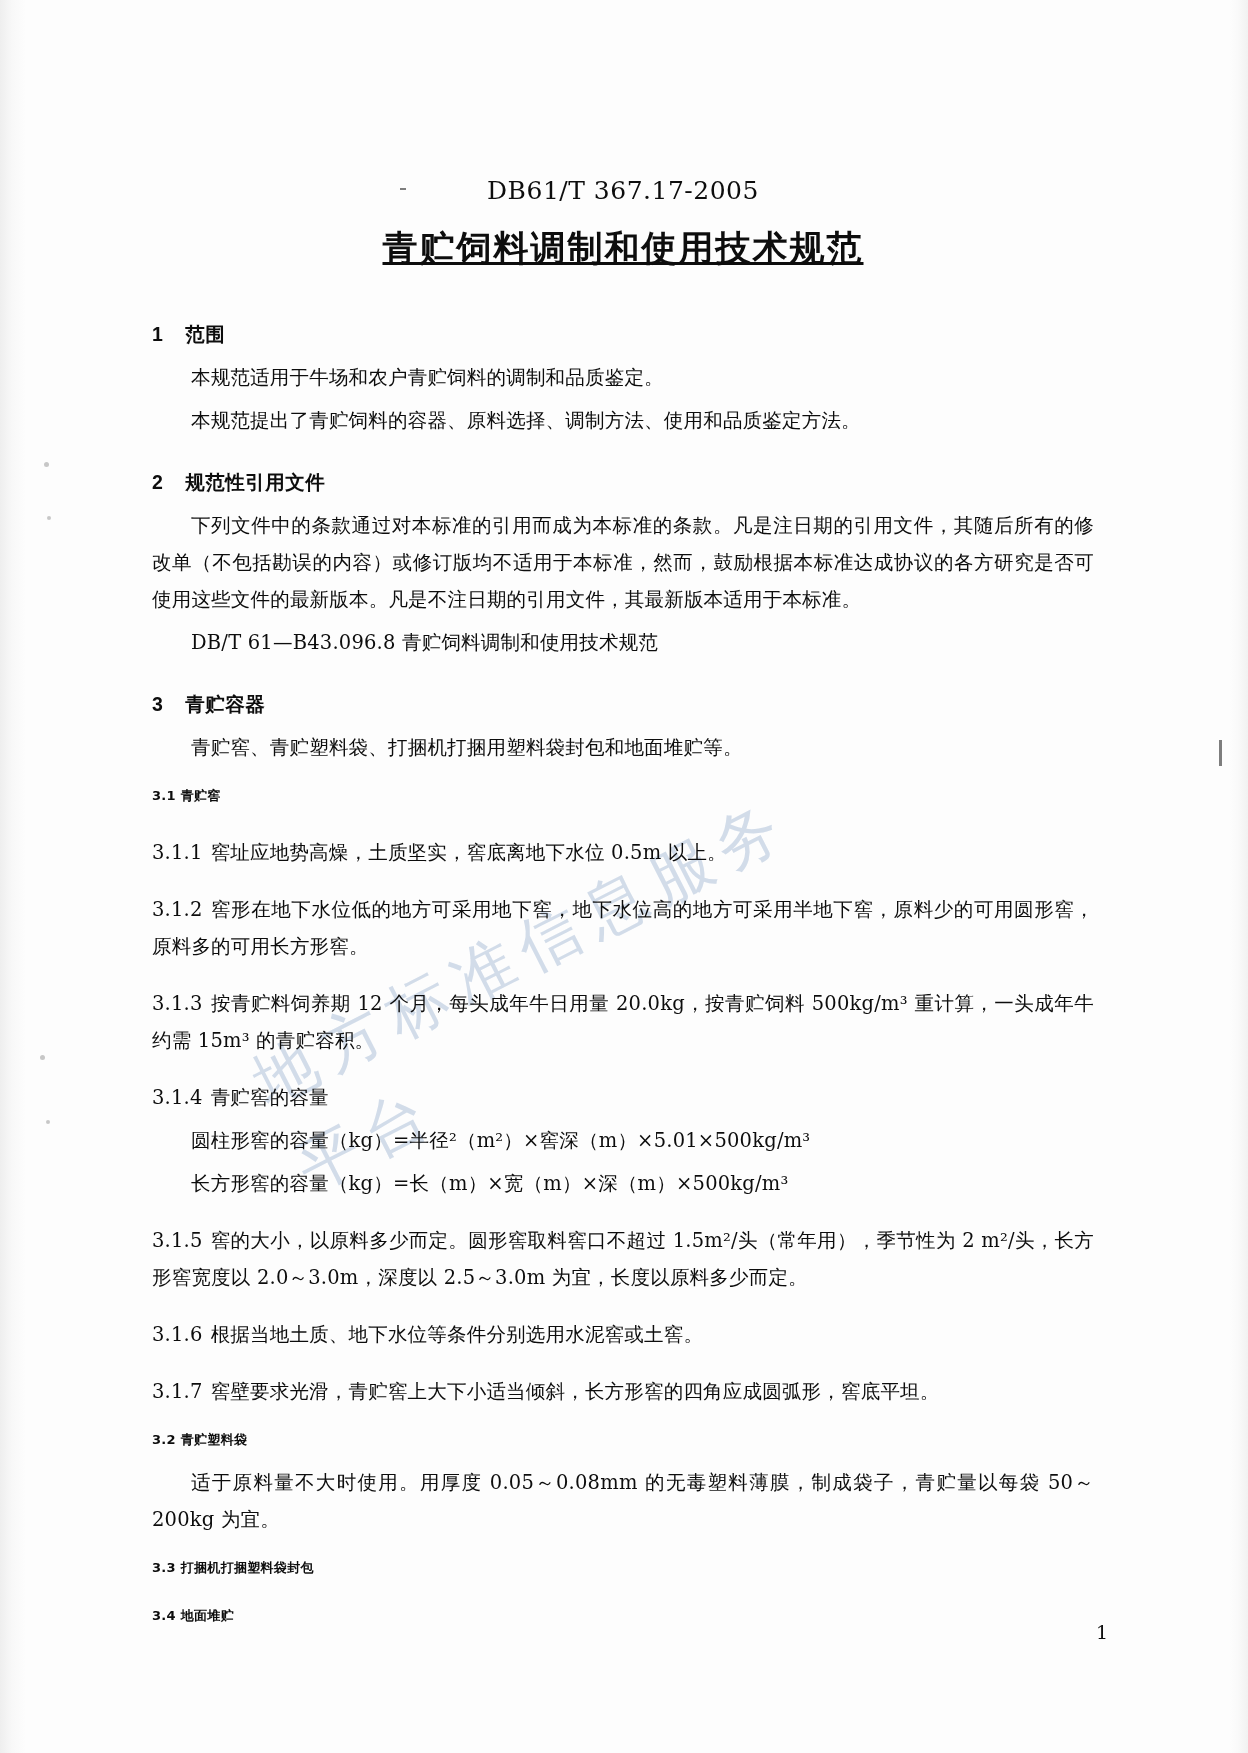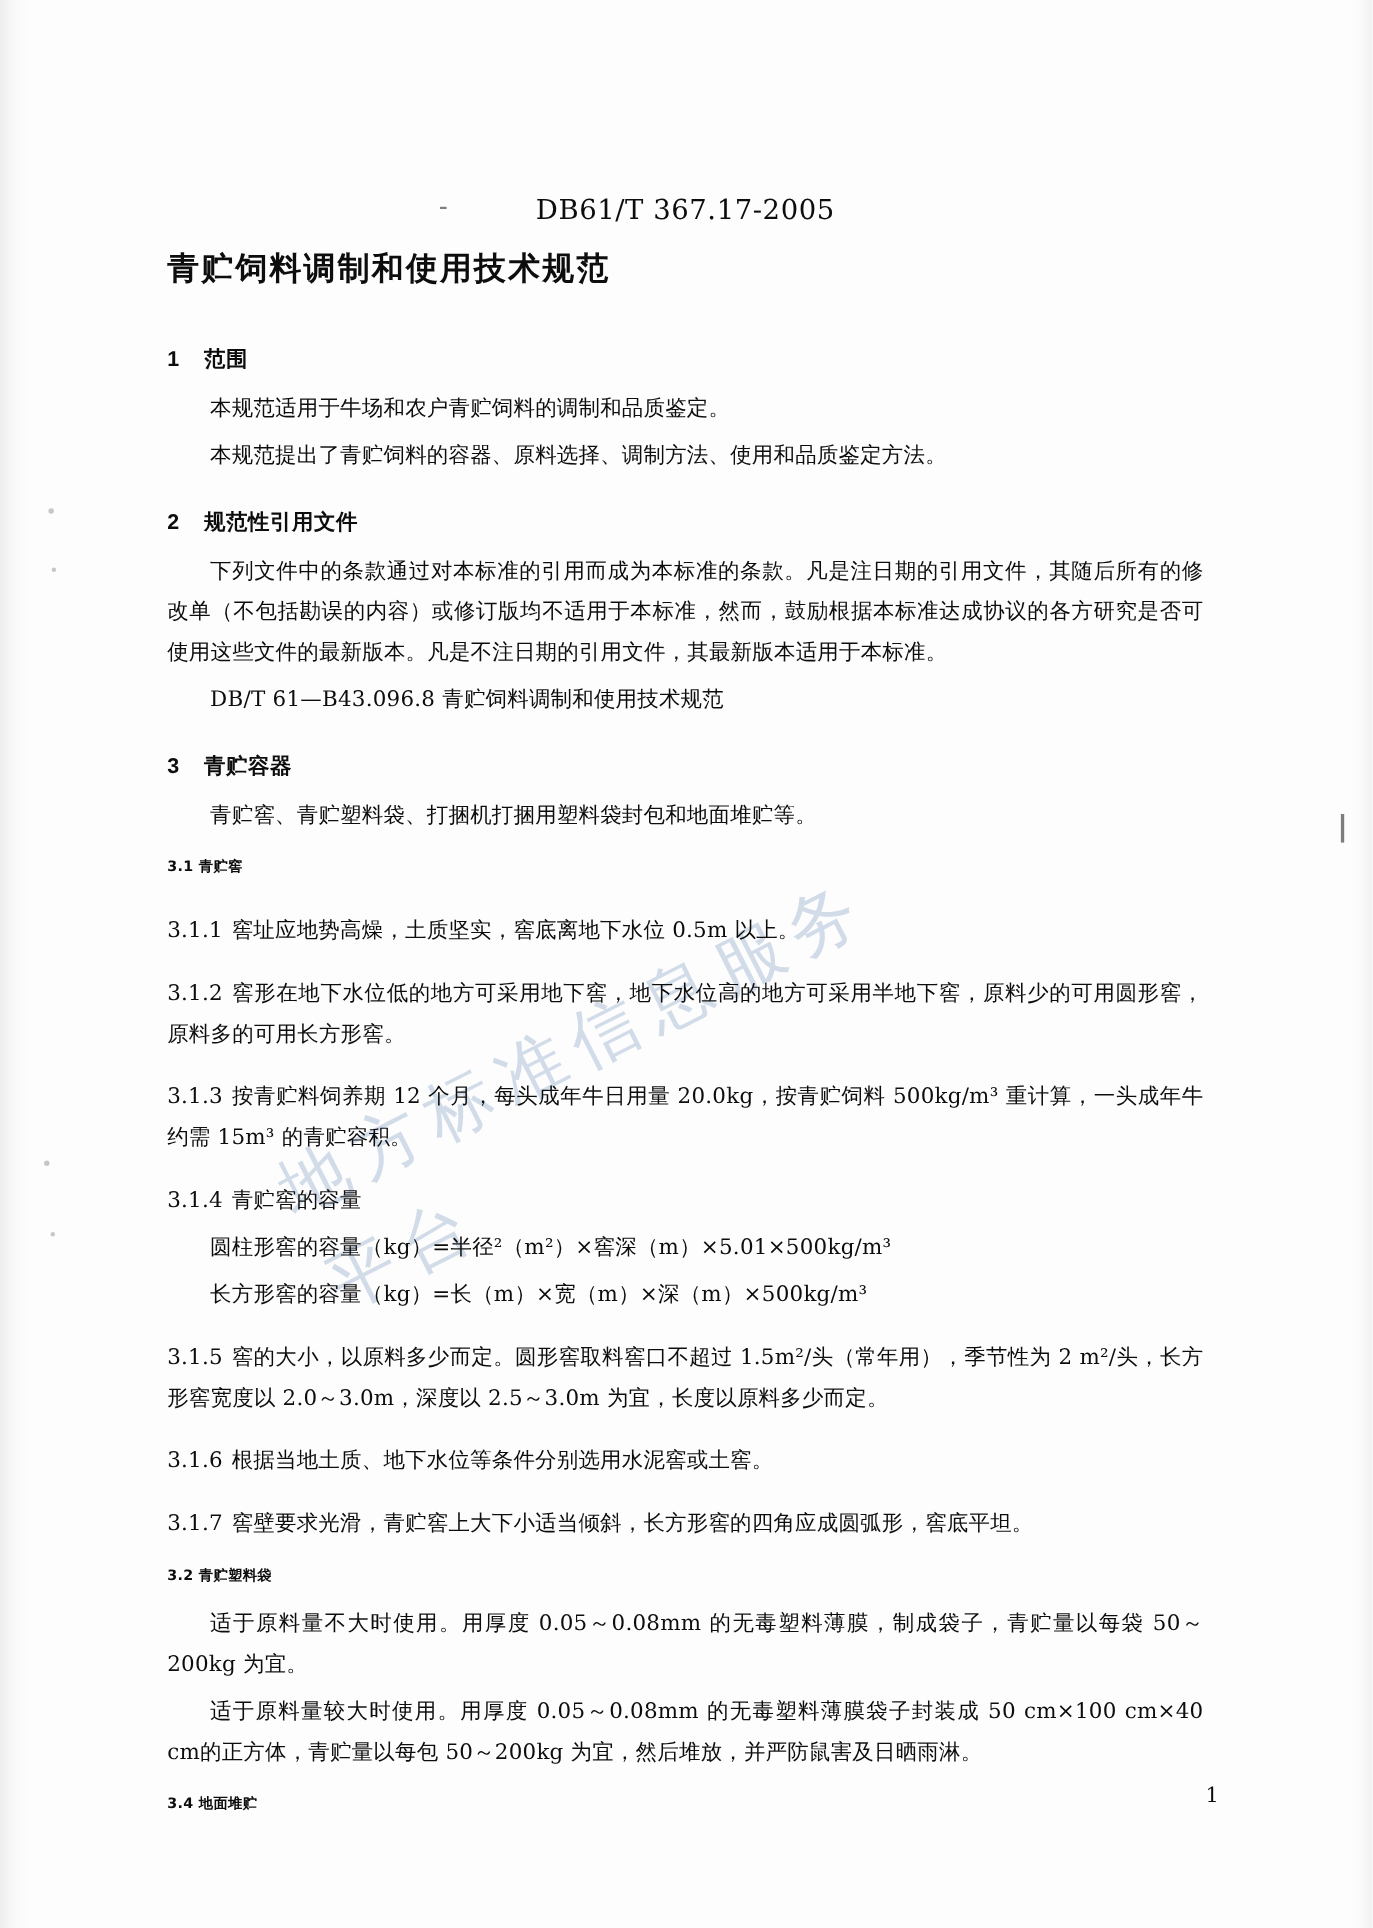--- a/index.html
+++ b/index.html
@@ -52,25 +52,27 @@
     width: 942px;
   }
   .doc-code {
     text-align: center;
     font-size: 25px;
     letter-spacing: .5px;
     margin-top: 176px;
     font-family: "DejaVu Serif", "Liberation Serif", serif;
   }
   .doc-title {
-    font-size: 29px;
+    text-align: center;
+    font-size: 35px;
     font-weight: bold;
     letter-spacing: 2px;
     margin-top: 20px;
     font-family: "DejaVu Sans", "Liberation Sans", sans-serif;
+    text-decoration: underline;
   }
   .body-block {
     margin-top: 44px;
     font-size: 19.5px;
     line-height: 37px;
   }
   .h-num {
     font-weight: bold;
     font-family: Liberation Sans, sans-serif;
     font-size: 19.5px;
@@ -190,21 +192,21 @@
       <div class="clause">
         <span class="lbl">3.1.6</span><span>根据当地土质、地下水位等条件分别选用水泥窖或土窖。</span>
       </div>
       <div class="clause">
         <span class="lbl">3.1.7</span><span>窖壁要求光滑，青贮窖上大下小适当倾斜，长方形窖的四角应成圆弧形，窖底平坦。</span>
       </div>
 
       <div class="h-sub">3.2 青贮塑料袋</div>
       <div class="para">适于原料量不大时使用。用厚度 0.05～0.08mm 的无毒塑料薄膜，制成袋子，青贮量以每袋 50～200kg 为宜。</div>
 
-      <div class="para">适于原料量较大时使用。用厚度 0.05～0.08mm 的无毒塑料薄膜袋子封装成 50 cm×100 cm×40 cm的正方体，青贮量以每包 50～200kg 为宜，然后堆放，并严防鼠害及日晒雨淋。</div>
+      <div class="h-sub">3.3 打捆机打捆塑料袋封包</div>
 
       <div class="h-sub">3.4 地面堆贮</div>
 
     </div>
   </div>
 
   <div class="page-number">1</div>
 
 </div>
 

